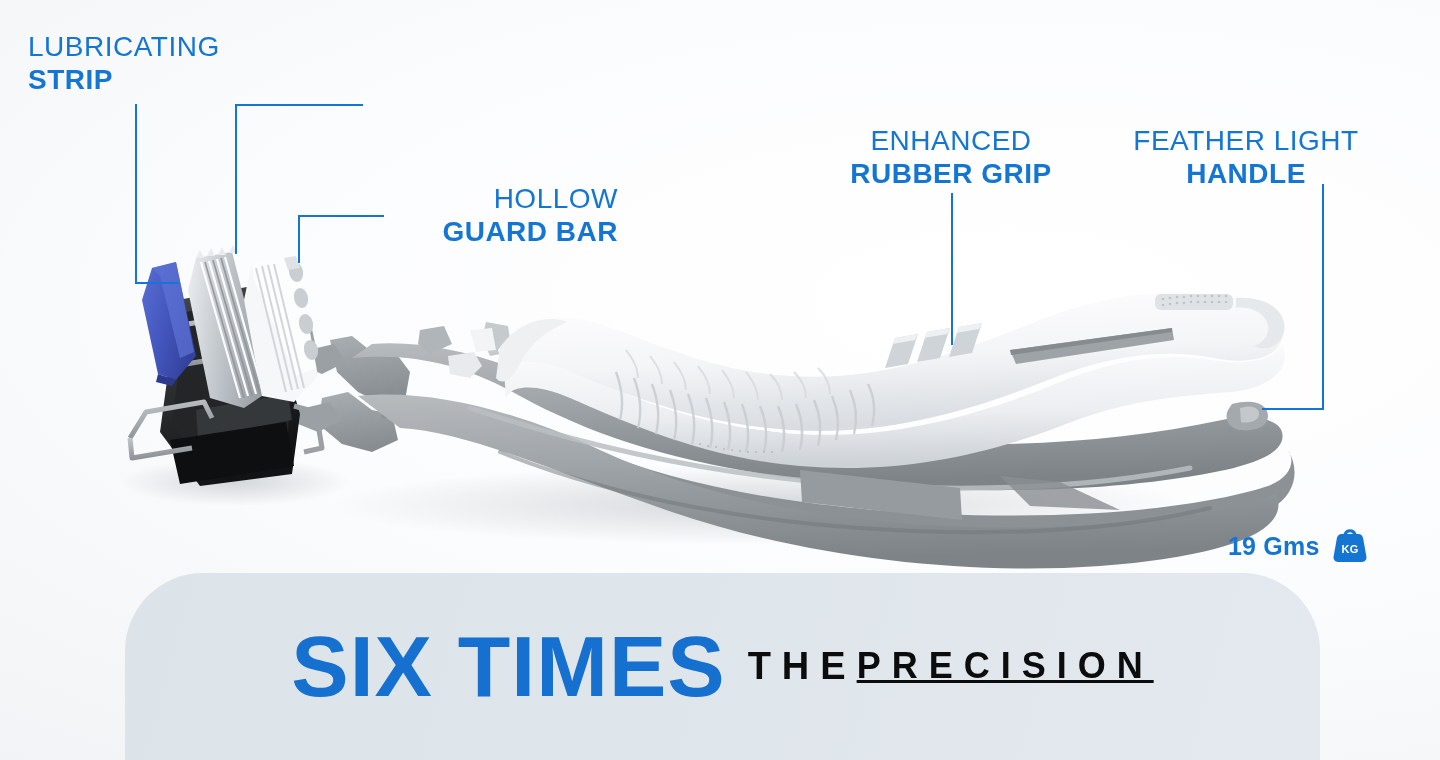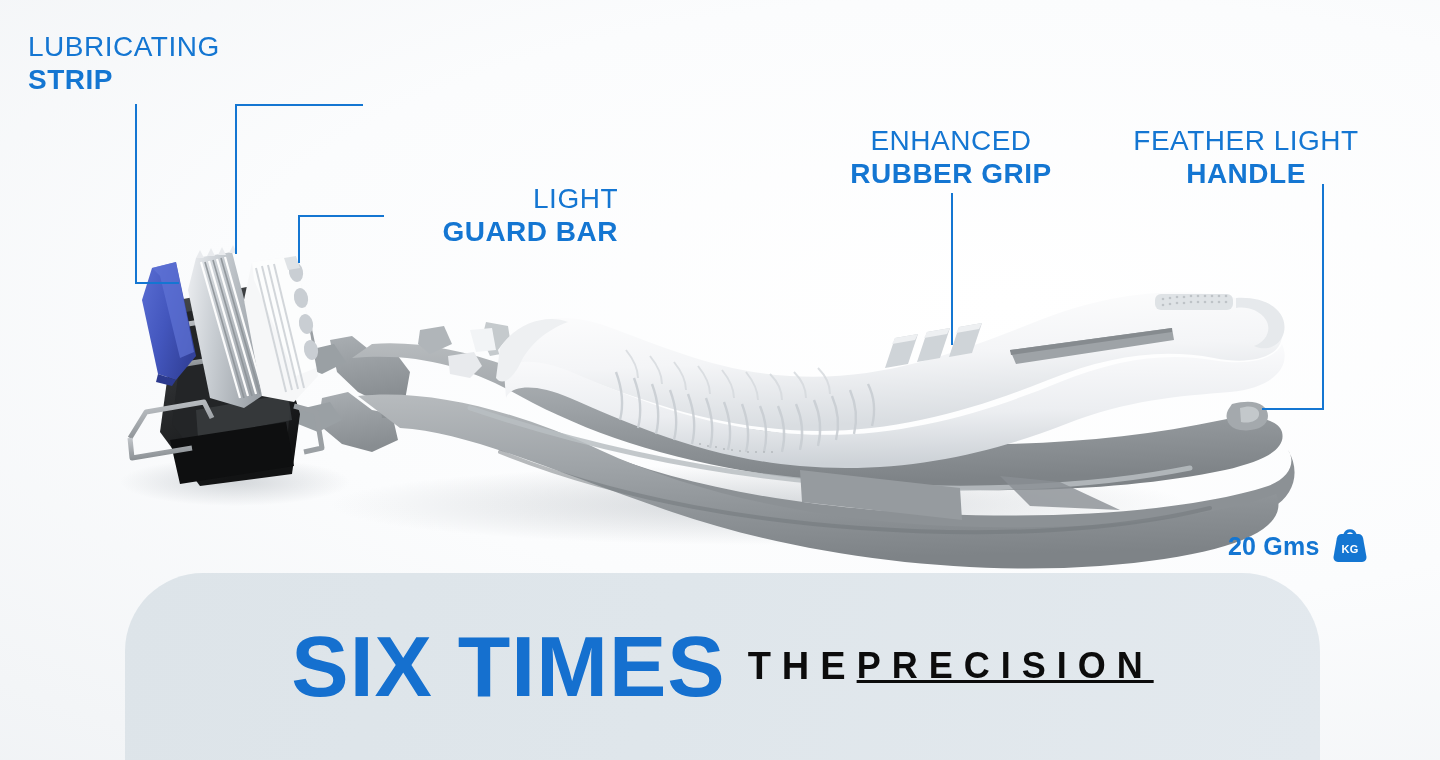--- a/index.html
+++ b/index.html
@@ -355,36 +355,36 @@
     <div class="h" style="left:1262px; top:408px; width:62px;"></div>
   </div>
 
   <div class="label" style="left:28px; top:30px; font-size:28px;">
     <span class="l1">LUBRICATING</span>
     <span class="l2">STRIP</span>
   </div>
 
 
   <div class="label rgt" style="left:340px; top:182px; width:278px; font-size:28px;">
-    <span class="l1">LIGHT</span>
+    <span class="l1">HOLLOW</span>
     <span class="l2"><span style="font-weight:700;">GUARD </span><span>BAR</span></span>
   </div>
 
   <div class="label ctr" style="left:801px; top:124px; width:300px; font-size:28px;">
     <span class="l1">ENHANCED</span>
     <span class="l2">RUBBER GRIP</span>
   </div>
 
   <div class="label ctr" style="left:1113px; top:124px; width:266px; font-size:28px;">
     <span class="l1">FEATHER LIGHT</span>
     <span class="l2">HANDLE</span>
   </div>
 
   <div id="weight-badge">
-    <span>20 Gms</span>
+    <span>19 Gms</span>
     <span class="icon">
       <svg width="40" height="44" viewBox="0 0 40 44" xmlns="http://www.w3.org/2000/svg">
         <path d="M13.5 13 A6.8 6.8 0 0 1 26.5 13 L23.1 13 A3.6 3.6 0 0 0 16.9 13 Z" fill="#1476d2"></path>
         <path d="M11.5 13 L28.5 13 C31 13 32.6 14.8 33.1 17.2 L36.4 35.6 C36.9 38.6 35 41 32 41 L8 41 C5 41 3.1 38.6 3.6 35.6 L6.9 17.2 C7.4 14.8 9 13 11.5 13 Z" fill="#1476d2"></path>
         <text x="20" y="32" text-anchor="middle" font-family="Liberation Sans, sans-serif" font-size="11" font-weight="700" fill="#ffffff">KG</text>
       </svg>
     </span>
   </div>
 
   <div id="bottom-panel"></div>

